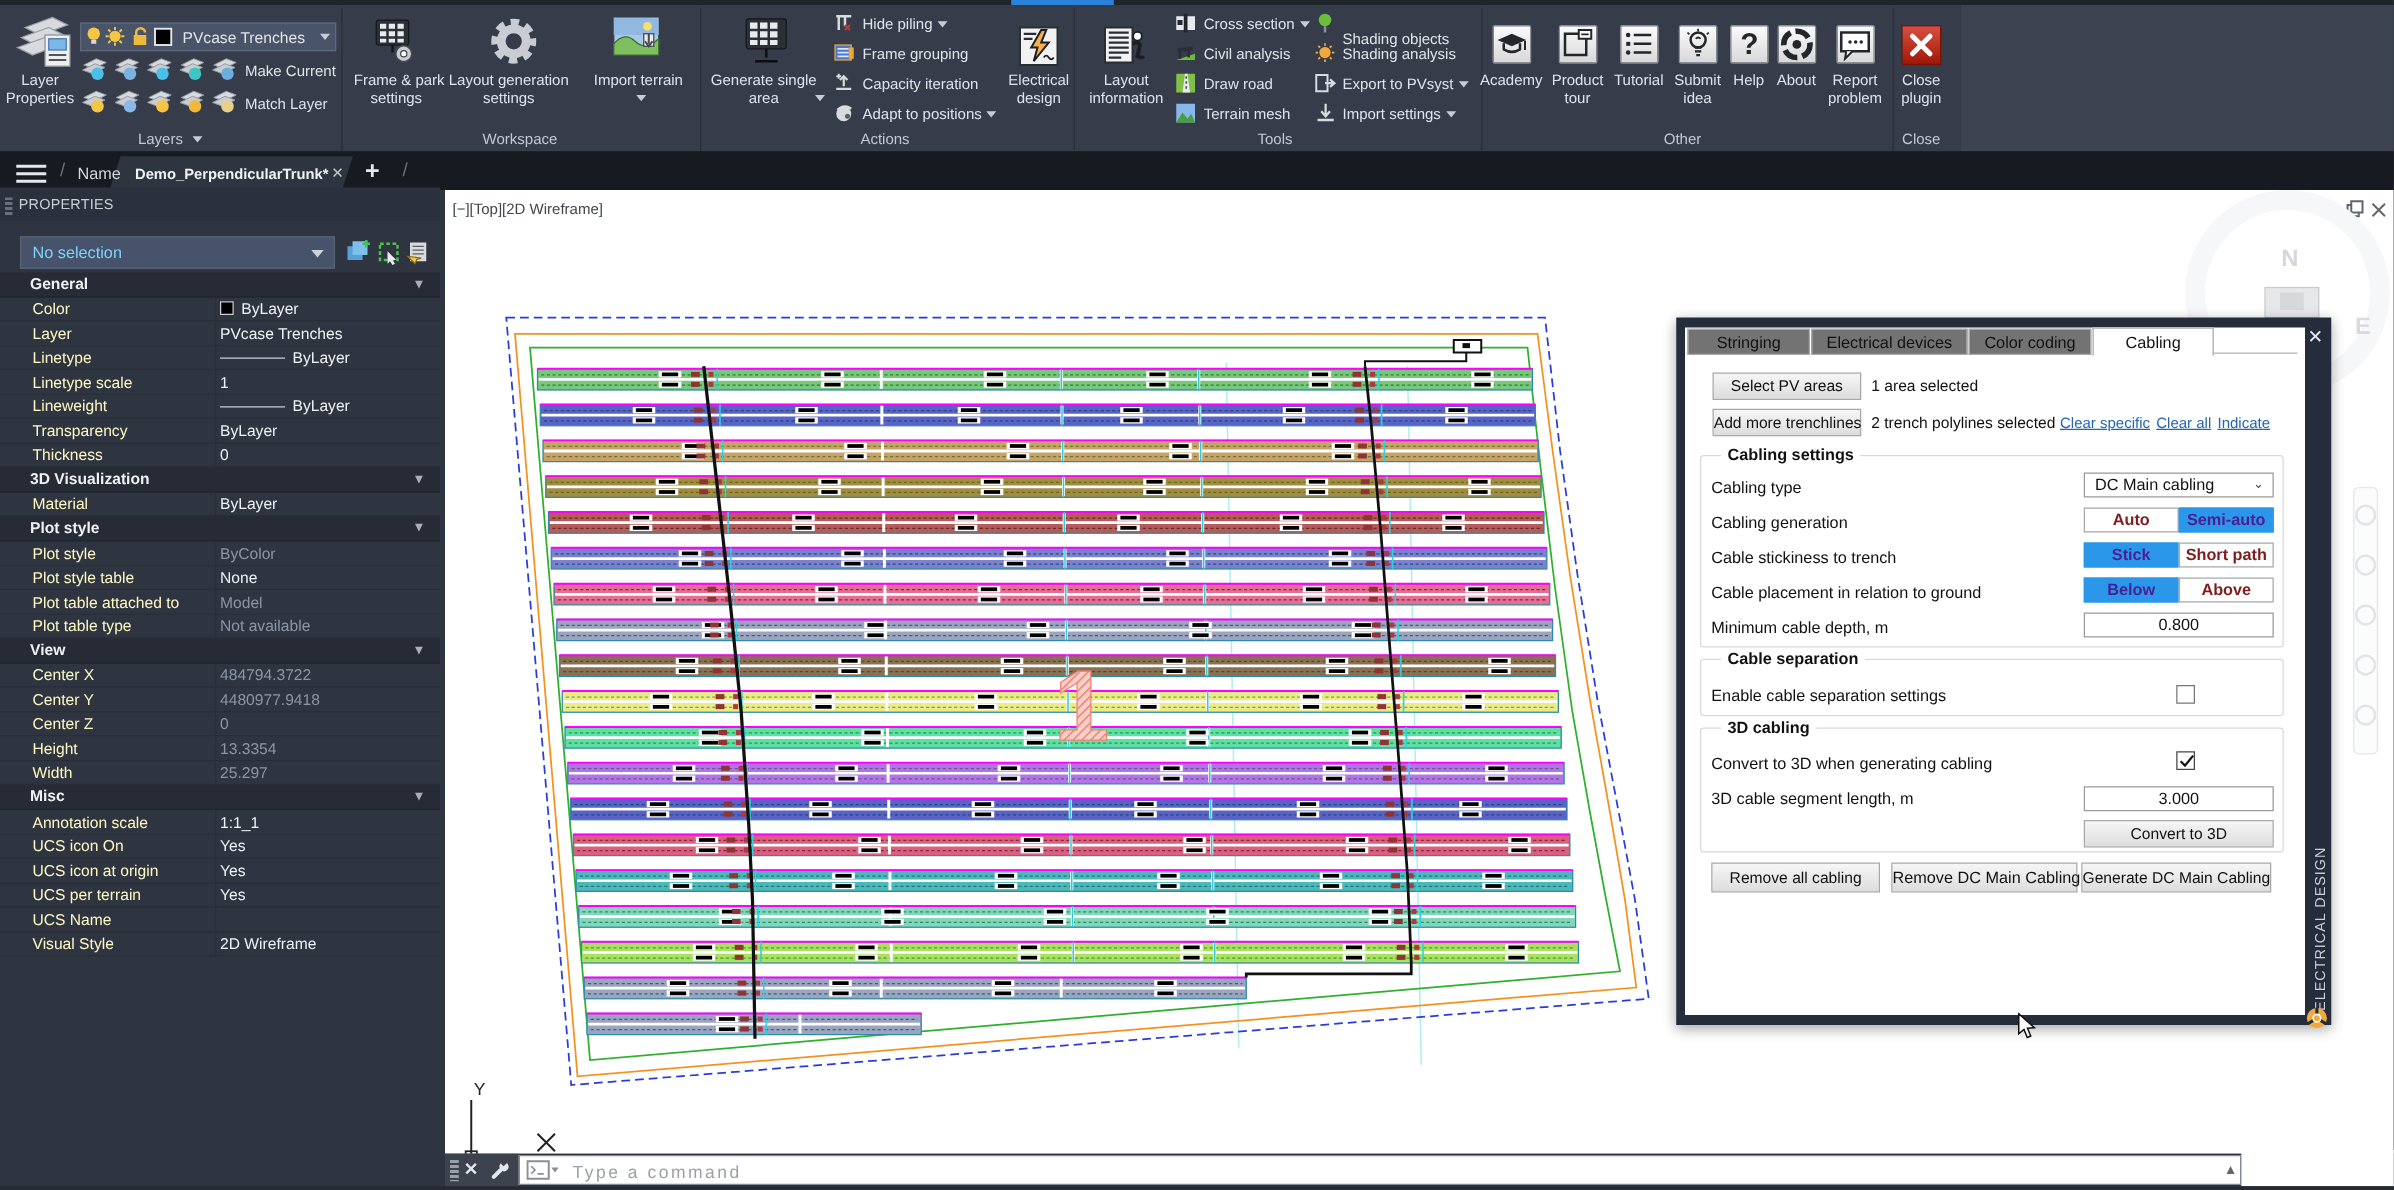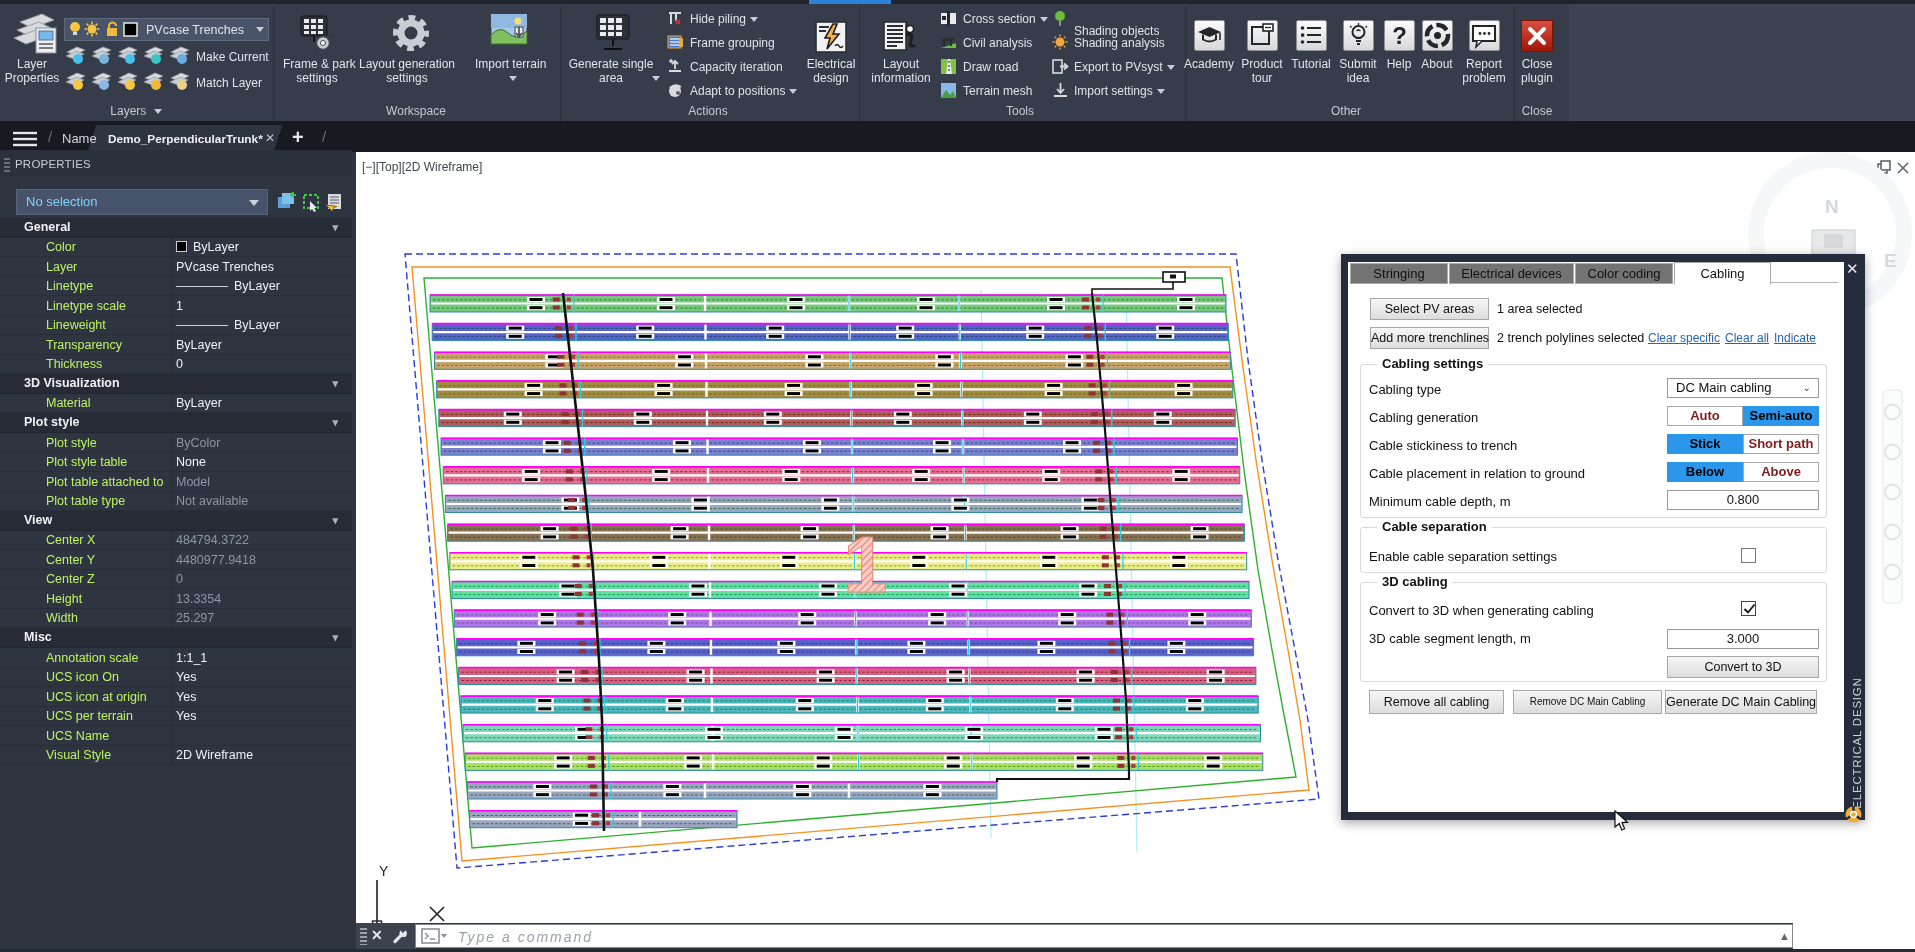--- a/index.html
+++ b/index.html
@@ -17,42 +17,42 @@
 #doctab{position:absolute;left:92px;top:125px;width:186px;height:27px;background:#2e3440;transform:skewX(-18deg)}
 
 #props{position:absolute;left:0;top:152px;width:356px;height:800px;background:#2f3540}
 #ptitle{position:absolute;left:15px;top:158px;font-size:11.5px;color:#c9cdd4;letter-spacing:.2px}
 #pcombo{position:absolute;left:16px;top:189px;width:252px;height:26px;background:#47536b;border:1px solid #5a6478;color:#7dd3fc;font-size:13px;line-height:24px;padding-left:9px}
 #pcombo .dn{position:absolute;right:8px;top:10px;width:0;height:0;border-left:5px solid transparent;border-right:5px solid transparent;border-top:6px solid #cdd2da}
 #pbody{position:absolute;left:0px;top:218px;width:352px}
 .phd{height:19.55px;background:#262b35;color:#eef1f5;font-weight:bold;font-size:12.5px;line-height:19.5px;padding-left:24px;position:relative;border-bottom:1px solid #21252e}
 .phd .chev{position:absolute;right:14px;top:0;color:#aab0bb;font-size:11px}
 .prw{height:19.55px;border-bottom:1px solid #282d37;position:relative;font-size:12.5px}
-.pl{position:absolute;left:46px;top:2.5px;color:#bef264;white-space:nowrap}
+.pl{position:absolute;left:26px;top:2.5px;color:#fef9c3;white-space:nowrap}
 .pv{position:absolute;left:176px;top:2.5px;color:#eef1f5;white-space:nowrap}
 .pv.gray{color:#8d95a2}
 .prw:after{content:"";position:absolute;left:172px;top:0;width:1px;height:100%;background:#282d37}
 .sw{display:inline-block;width:11px;height:11px;background:#000;border:1px solid #c9cdd4;margin-right:6px;vertical-align:-1px}
 .ln{display:inline-block;width:52px;height:1px;background:#c9cdd4;margin-right:6px;vertical-align:3px}
 
 #cmddock{position:absolute;left:356px;top:923px;width:59px;height:26px;background:#3c424e}
 #cmdbar{position:absolute;left:415px;top:924px;width:1378px;height:24px;background:#fff;border:1px solid #848a94}
-#cmdtext{position:absolute;left:458px;top:929px;font-size:14px;font-style:italic;color:#9aa0a8;letter-spacing:2px}
+#cmdtext{position:absolute;left:458px;top:929px;font-size:14px;color:#9aa0a8;letter-spacing:2px}
 
 #dlg{position:absolute;left:1341px;top:254px;width:524px;height:566px;background:#252c3c;box-shadow:0 3px 10px rgba(0,0,0,.35)}
 #dlgbody{position:absolute;left:1348px;top:262px;width:496px;height:550px;background:#fff}
 .dtab{position:absolute;top:9px;height:21px;background:#737373;border:1px solid #a9a9a9;font-size:13px;color:#111;text-align:center;line-height:19px}
 .dtab.act{background:#fff;border-bottom:1px solid #fff;height:23px;line-height:21px}
 .dbtn{position:absolute;background:linear-gradient(#f6f6f6,#dddddd);border:1px solid #a8a8a8;font-size:12.5px;color:#111;text-align:center;white-space:nowrap}
 .dlabel{position:absolute;font-size:13px;color:#111;white-space:nowrap}
 .dlink{position:absolute;font-size:12px;color:#2564af;text-decoration:underline;white-space:nowrap}
 .dgroup{position:absolute;border:1px solid #d9d9d9;border-radius:3px}
 .glegend{position:absolute;top:-9px;left:16px;background:#fff;padding:0 5px;font-size:13px;font-weight:bold;color:#111}
 .tog{position:absolute;height:20px;border:1px solid #a8a8a8;background:#fff;font-size:13px;font-weight:bold;text-align:center;line-height:18px;color:#7f1d1d}
-.tog.on{background:#2a97ea;color:#000000;border-color:#2a97ea}
+.tog.on{background:#2a97ea;color:#4c1d95;border-color:#2a97ea}
 .dinput{position:absolute;height:20px;border:1px solid #9a9a9a;background:#fff;font-size:13px;text-align:center;line-height:18px;color:#111}
 #elecdes{position:absolute;left:1844px;top:254px;width:21px;height:566px}
 #elecdes span{position:absolute;left:-60px;top:483px;display:block;width:146px;transform:rotate(-90deg);font-size:11.5px;color:#ccd1d9;letter-spacing:0.8px;white-space:nowrap;text-align:center}
 
 .icbox{position:absolute;width:31px;height:31px;background:linear-gradient(#fbfbfb,#d8d8d8);border:1px solid #8b8f96;border-radius:2px}
 </style></head><body>
 <div id="ribbon"></div>
 <div class="abs" style="left:1569px;top:4px;width:346px;height:117px;background:#3d4350"></div>
 <div id="topstrip"></div>
 <div id="blueind"></div>
@@ -1396,21 +1396,21 @@
  <div class="abs" style="left:380px;top:18px;width:15px;height:15px;background:#fff;border:1px solid #464646"></div>
  <svg class="abs" style="left:382px;top:20px" width="13" height="12" viewBox="0 0 13 12">
       <path d="M1.5 6 L5 9.5 L11.5 1.5" fill="none" stroke="#111" stroke-width="1.8"></path>
     </svg>
  <div class="dlabel" style="left:8px;top:48px">3D cable segment length, m</div>
  <div class="dinput" style="left:306px;top:46px;width:152px">3.000</div>
  <div class="dbtn" style="left:306px;top:73px;width:152px;height:22px;line-height:20px">Convert to 3D</div>
 </div>
 
 <div class="dbtn" style="left:1369px;top:690px;width:135px;height:24px;line-height:22px">Remove all cabling</div>
-<div class="dbtn" style="left:1513px;top:690px;width:149px;height:24px;line-height:22px;font-size:10px">Remove DC Main Cabling</div>
+<div class="dbtn" style="left:1513px;top:690px;width:149px;height:24px;line-height:22px;font-size:13px">Remove DC Main Cabling</div>
 <div class="dbtn" style="left:1665px;top:690px;width:152px;height:24px;line-height:22px;font-size:12.5px">Generate DC Main Cabling</div>
 <svg class="abs" style="left:1614px;top:810px" width="16" height="22" viewBox="0 0 16 22">
     <path d="M1 1 L1 17 L5.2 13.5 L7.8 20 L10.6 18.8 L8 12.6 L13.5 12.2 Z" fill="#fff" stroke="#111" stroke-width="1.2"></path>
   </svg>
 
 <div class="abs" style="left:1793px;top:920px;width:122px;height:29px;background:#ffffff"></div>
 <div id="cmddock"></div>
 <div class="abs" style="left:360px;top:928px;width:7px;height:17px;background:repeating-linear-gradient(#9aa0a8 0 2px,transparent 2px 4px)"></div>
 <div class="abs" style="left:371px;top:927px;color:#e4e7eb;font-size:14px;font-weight:bold">✕</div>
 <svg class="abs" style="left:392px;top:928px" width="17" height="17" viewBox="0 0 17 17">

